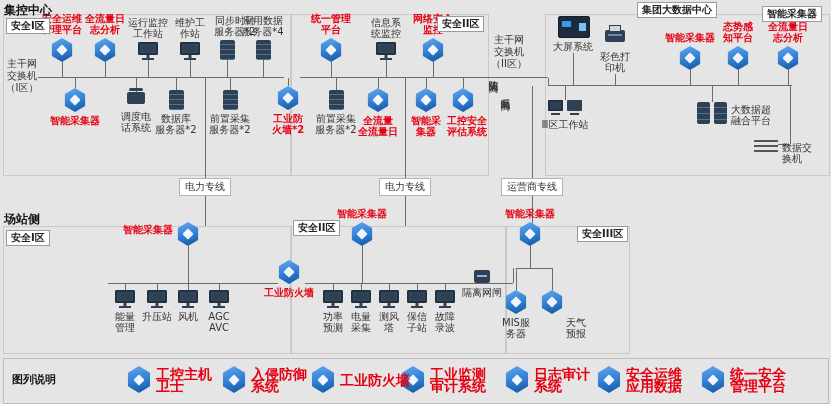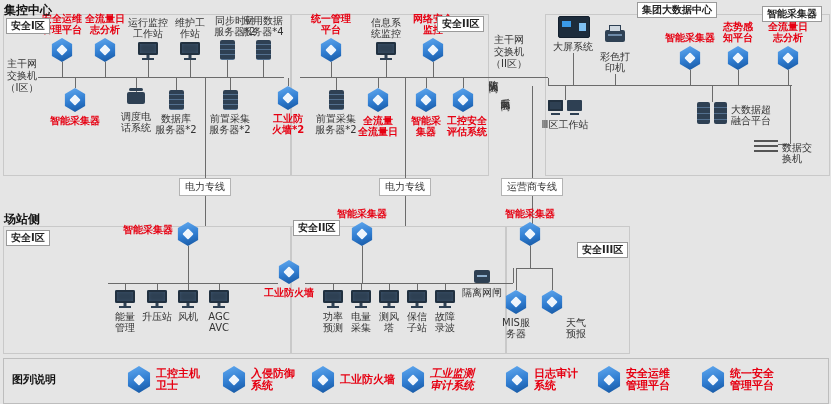--- a/index.html
+++ b/index.html
@@ -11,21 +11,21 @@
   .legend-box{position:absolute;border:1px solid #bdbdbd;}
   .title-box{position:absolute;border:1px solid #9a9a9a;background:#fff;font-size:10px;font-weight:bold;color:#222;padding:1px 4px;line-height:12px;white-space:nowrap;z-index:5;}
   .plain-title{position:absolute;font-size:12px;font-weight:bold;color:#111;white-space:nowrap;z-index:5;}
   .dline{position:absolute;background:#6b6b6b;z-index:1;}
   .node-label{position:absolute;font-size:10px;line-height:11px;white-space:pre-line;text-align:center;z-index:4;}
   .node-label.red{color:#e60012;font-weight:bold;}
   .node-label.dark{color:#333;}
   .switch-label{position:absolute;font-size:10px;line-height:12px;color:#333;white-space:pre-line;text-align:center;z-index:4;}
   .viso{position:absolute;writing-mode:vertical-rl;font-size:10px;letter-spacing:1px;color:#333;z-index:4;}
   .link-tag{position:absolute;transform:translateX(-50%);font-size:10px;color:#333;background:#fff;border:1px solid #b3b3b3;padding:1px 5px;white-space:nowrap;z-index:6;}
-  .legend-label{position:absolute;font-size:11px;line-height:12px;font-weight:bold;color:#e60012;white-space:pre-line;z-index:4;}
+  .legend-label{position:absolute;font-size:14px;line-height:12px;font-weight:bold;color:#e60012;white-space:pre-line;z-index:4;}
 
   .icon{position:absolute;z-index:3;}
   .icon-shield{width:22px;height:24px;background:linear-gradient(165deg,#62aaf0,#2f7cd0 55%,#14549e);clip-path:polygon(50% 0,96% 25%,96% 75%,50% 100%,4% 75%,4% 25%);}
   .icon-shield::after{content:"";position:absolute;left:50%;top:50%;width:8px;height:8px;transform:translate(-50%,-50%) rotate(45deg);background:rgba(255,255,255,.92);border-radius:1px;}
   .icon-shield.legend-size{width:24px;height:27px;}
   .icon-monitor{width:20px;height:13px;background:#2e4053;border-radius:2px;box-shadow:inset 0 0 0 2px #223140,inset 0 0 5px #4a6a8a;}
   .icon-monitor::before{content:"";position:absolute;left:50%;top:13px;width:3px;height:3px;transform:translateX(-50%);background:#2e4053;}
   .icon-monitor::after{content:"";position:absolute;left:50%;top:16px;width:12px;height:2px;transform:translateX(-50%);background:#2e4053;}
   .icon-server{width:15px;height:20px;border-radius:2px;background:repeating-linear-gradient(180deg,#2e4053 0 4px,#53708f 4px 5px);}
   .icon-phone{width:18px;height:12px;background:#2e4053;border-radius:2px;}
@@ -62,21 +62,21 @@
   <div class="plain-title" style="left:4px;top:2px">集控中心</div>
   <div class="plain-title" style="left:4px;top:211px">场站侧</div>
   <div class="plain-title" style="left:12px;top:372px;font-size:11px">图列说明</div>
 
   <div class="title-box" style="left:6px;top:18px">安全I区</div>
   <div class="title-box" style="left:437px;top:16px">安全II区</div>
   <div class="title-box" style="left:637px;top:2px">集团大数据中心</div>
   <div class="title-box" style="left:762px;top:6px">智能采集器</div>
   <div class="title-box" style="left:6px;top:230px">安全I区</div>
   <div class="title-box" style="left:293px;top:220px">安全II区</div>
-  <div class="title-box" style="left:577px;top:242px">安全III区</div>
+  <div class="title-box" style="left:577px;top:226px">安全III区</div>
 
   <div class="switch-label" style="left:4px;top:58px;width:36px">主干网
 交换机
 （I区）</div>
   <div class="switch-label" style="left:487px;top:34px;width:44px">主干网
 交换机
 （II区）</div>
 
   <div class="viso" style="left:486px;top:72px">防火隔离</div>
   <div class="viso" style="left:498px;top:90px">反向隔离</div>
@@ -256,24 +256,24 @@
 预报</div>
     <div class="icon icon-shield legend-size" style="left: 127px; top: 366px;"></div>
     <div class="legend-label" style="left: 156px; top: 368px;">工控主机
 卫士</div>
     <div class="icon icon-shield legend-size" style="left: 222px; top: 366px;"></div>
     <div class="legend-label" style="left: 251px; top: 368px;">入侵防御
 系统</div>
     <div class="icon icon-shield legend-size" style="left: 311px; top: 366px;"></div>
     <div class="legend-label" style="left: 340px; top: 374px;">工业防火墙</div>
     <div class="icon icon-shield legend-size" style="left: 401px; top: 366px;"></div>
-    <div class="legend-label" style="left: 430px; top: 368px; font-style: italic;">工业监测
+    <div class="legend-label" style="left: 430px; top: 368px;">工业监测
 审计系统</div>
     <div class="icon icon-shield legend-size" style="left: 505px; top: 366px;"></div>
     <div class="legend-label" style="left: 534px; top: 368px;">日志审计
 系统</div>
     <div class="icon icon-shield legend-size" style="left: 597px; top: 366px;"></div>
     <div class="legend-label" style="left: 626px; top: 368px;">安全运维
-管理平台</div>
+应用数据</div>
     <div class="icon icon-shield legend-size" style="left: 701px; top: 366px;"></div>
     <div class="legend-label" style="left: 730px; top: 368px;">统一安全
 管理平台</div>
   </div>
 
 </body></html>

